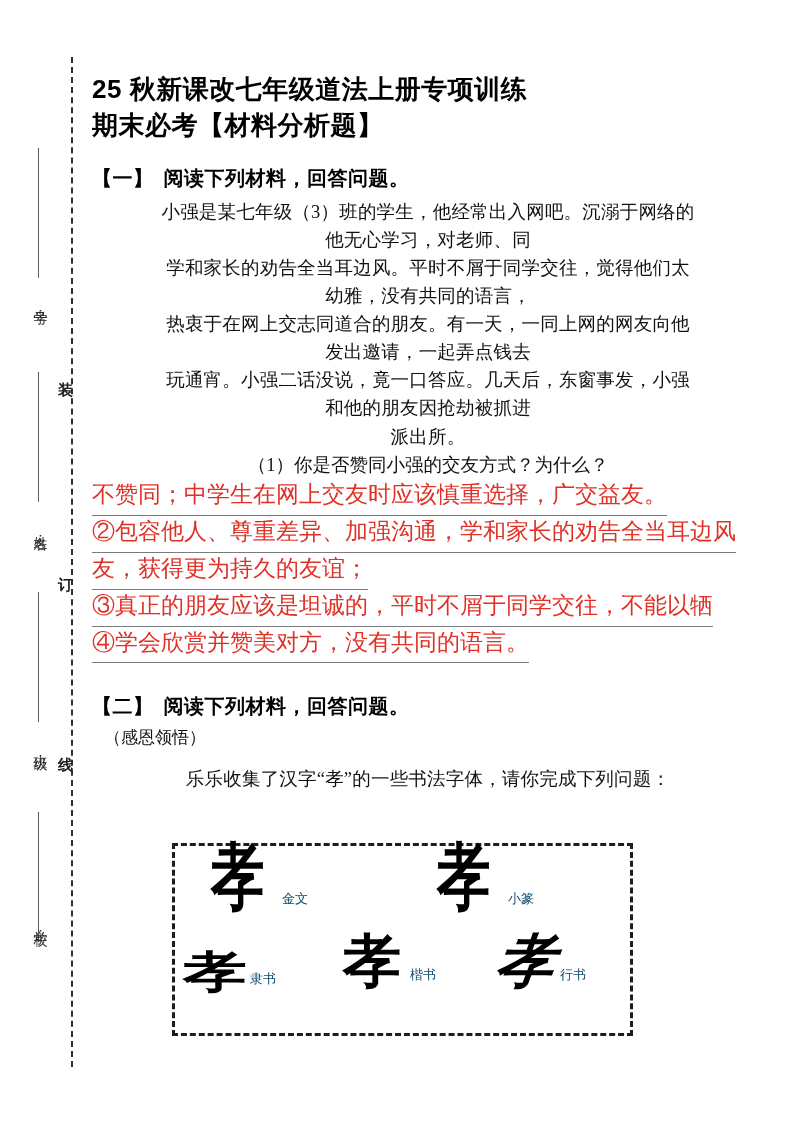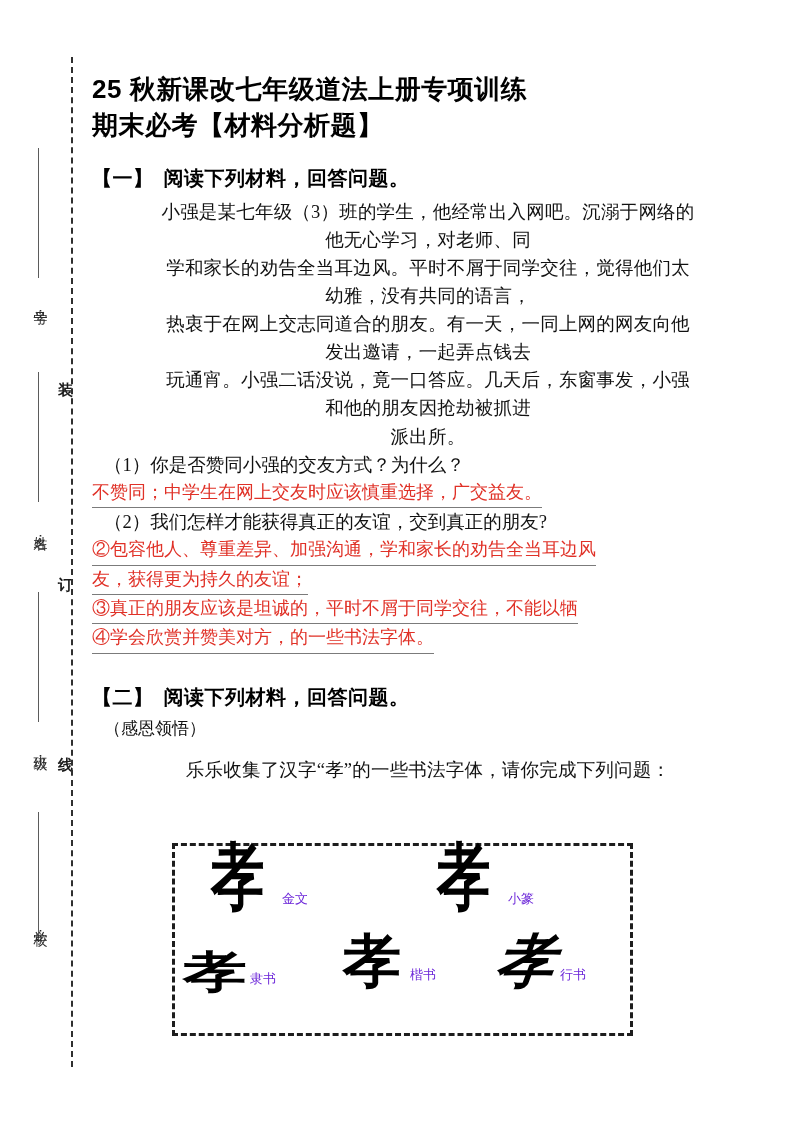--- a/index.html
+++ b/index.html
@@ -103,25 +103,26 @@
   }
   .body-line.first { margin-top: 6px; }
 
   .q-line {
     font-family: "Liberation Serif", "DejaVu Serif", serif;
     font-size: 18.5px;
     color: #111111;
     line-height: 1.52;
     padding-left: 12px;
     white-space: nowrap;
+    text-align: center;
   }
 
   .ans-line {
-    font-family: Liberation Sans, sans-serif;
-    font-size: 18px;
+    font-family: Liberation Mono, monospace;
+    font-size: 23px;
     color: #e03127;
     line-height: 1.52;
     white-space: nowrap;
     display: block;
   }
   .ans-line > span {
     border-bottom: 1px solid #7b7b7b;
     padding-bottom: 1px;
     display: inline-block;
   }
@@ -168,21 +169,21 @@
     transform-origin: bottom left;
   }
   .glyph.running {
     font-style: italic;
     transform: skewX(-7deg);
     transform-origin: bottom left;
   }
   .calli-label {
     font-family: Liberation Serif, serif;
     font-size: 13px;
-    color: #6d28d9;
+    color: #0c4a6e;
     margin-left: 9px;
     margin-bottom: 5px;
     white-space: nowrap;
   }
 </style>
 </head>
 <body>
 
 <div id="page">
 
@@ -222,25 +223,24 @@
     <div class="body-line">幼雅，没有共同的语言，</div>
     <div class="body-line">热衷于在网上交志同道合的朋友。有一天，一同上网的网友向他</div>
     <div class="body-line">发出邀请，一起弄点钱去</div>
     <div class="body-line">玩通宵。小强二话没说，竟一口答应。几天后，东窗事发，小强</div>
     <div class="body-line">和他的朋友因抢劫被抓进</div>
     <div class="body-line">派出所。</div>
 
     <div class="q-line">（1）你是否赞同小强的交友方式？为什么？</div>
     <div class="ans-line"><span>不赞同；中学生在网上交友时应该慎重选择，广交益友。</span></div>
 
-    <div class="q-line">（2）我们怎样才能获得真正的友谊，交到真正的朋友?</div>
     <div class="ans-line"><span>②包容他人、尊重差异、加强沟通，学和家长的劝告全当耳边风</span></div>
     <div class="ans-line"><span>友，获得更为持久的友谊；</span></div>
     <div class="ans-line"><span>③真正的朋友应该是坦诚的，平时不屑于同学交往，不能以牺</span></div>
-    <div class="ans-line"><span>④学会欣赏并赞美对方，的一些书法字体。</span></div>
+    <div class="ans-line"><span>④学会欣赏并赞美对方，没有共同的语言。</span></div>
 
     <div class="section-head" style="margin-top:30px;">
       <span class="bracket">【二】</span><span>阅读下列材料，回答问题。</span>
     </div>
 
     <div class="sub-note">（感恩领悟）</div>
     <div class="body-line" style="margin-top:16px;">乐乐收集了汉字“孝”的一些书法字体，请你完成下列问题：</div>
   </div>
 
   <div id="calli-box">

